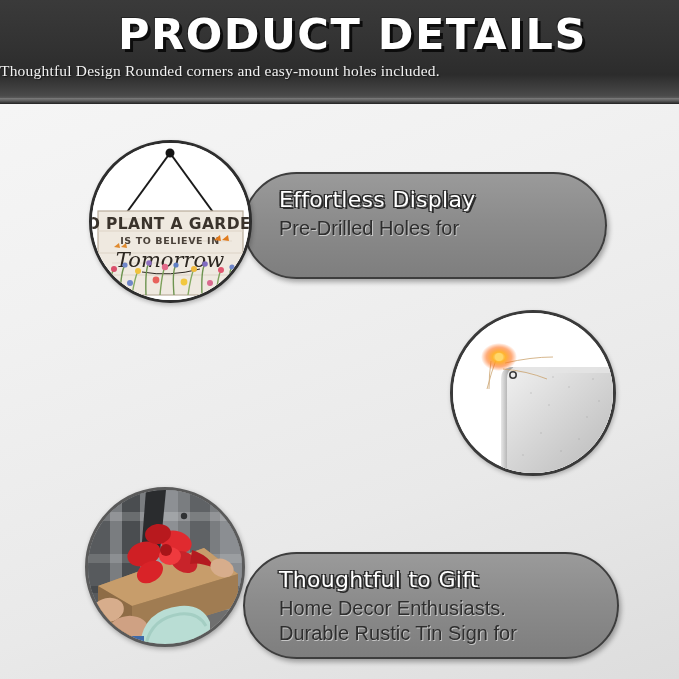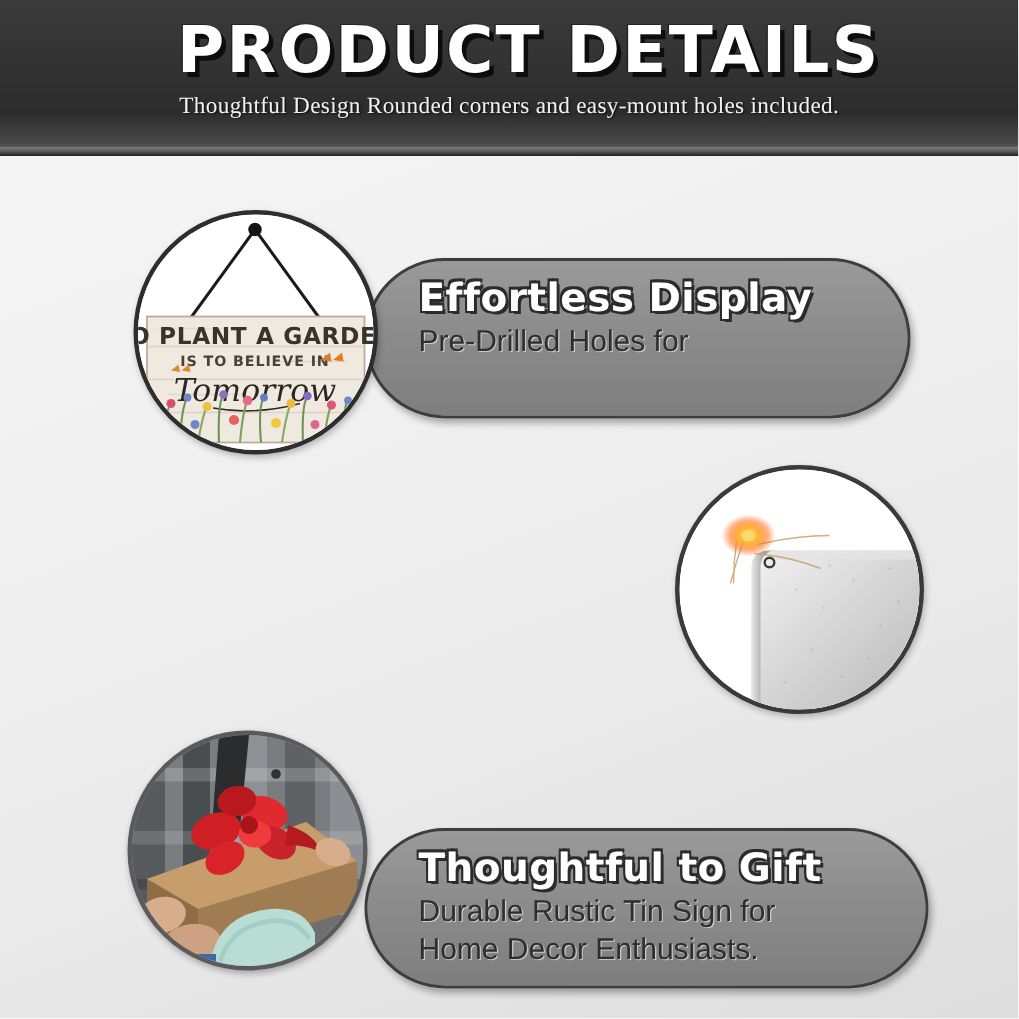--- a/index.html
+++ b/index.html
@@ -44,40 +44,40 @@
     font-weight: bold;
     letter-spacing: 1.5px;
     line-height: 48px;
     text-shadow: 3px 3px 0 rgba(0,0,0,0.75), -1px -1px 0 rgba(0,0,0,0.35);
     font-family: "DejaVu Sans", sans-serif;
   }
   .header-sub {
     position: absolute;
     left: 0; top: 62px;
     width: 679px;
-    text-align: center;
+    text-align: left;
     color: #f2f2f2;
     font-size: 15.5px;
     font-family: "Liberation Serif", serif;
     letter-spacing: 0.2px;
     text-shadow: 1px 1px 1px rgba(0,0,0,0.6);
   }
 
   
   .pill {
     position: absolute;
     background: linear-gradient(180deg, #9a9a9a 0%, #8c8c8c 45%, #7e7e7e 100%);
     border: 2px solid #3d3d3d;
     box-shadow: 2px 3px 5px rgba(0,0,0,0.32);
     box-sizing: border-box;
   }
   .pill-title {
     color: #ffffff;
-    font-weight: bold;
-    font-size: 26px;
+    font-weight: normal;
+    font-size: 22px;
     line-height: 33px;
     letter-spacing: 0.3px;
     font-family: "DejaVu Sans", sans-serif;
     text-shadow:
       2px 2px 0 #2b2b2b,
       -1.4px -1.4px 0 #2b2b2b,
       1.4px -1.4px 0 #2b2b2b,
       -1.4px 1.4px 0 #2b2b2b;
     white-space: nowrap;
   }
@@ -298,22 +298,22 @@
         <path d="M38 48 q-2 14 -2 28"></path>
       </g>
 
       <ellipse cx="46" cy="44" rx="18" ry="14" fill="url(#glowGrad)"></ellipse>
       <circle cx="46" cy="44" r="4" fill="#ffd86b"></circle>
     </svg>
   </div>
 
   <div class="pill" id="pill-3">
     <div class="pill-title">Thoughtful to Gift</div>
+    <div class="pill-body">Home Decor Enthusiasts.</div>
     <div class="pill-body">Durable Rustic Tin Sign for</div>
-    <div class="pill-body">Home Decor Enthusiasts.</div>
   </div>
 
   <div class="circle" id="circle-3">
     <svg width="154" height="154" viewBox="0 0 154 154">
       <rect x="0" y="0" width="154" height="154" fill="#6f6f6f"></rect>
 
       <g>
         <rect x="0" y="0" width="154" height="120" fill="#7a7d80"></rect>
         <rect x="0" y="0" width="22" height="120" fill="#575a5d"></rect>
         <rect x="34" y="0" width="18" height="120" fill="#4a4d50"></rect>

